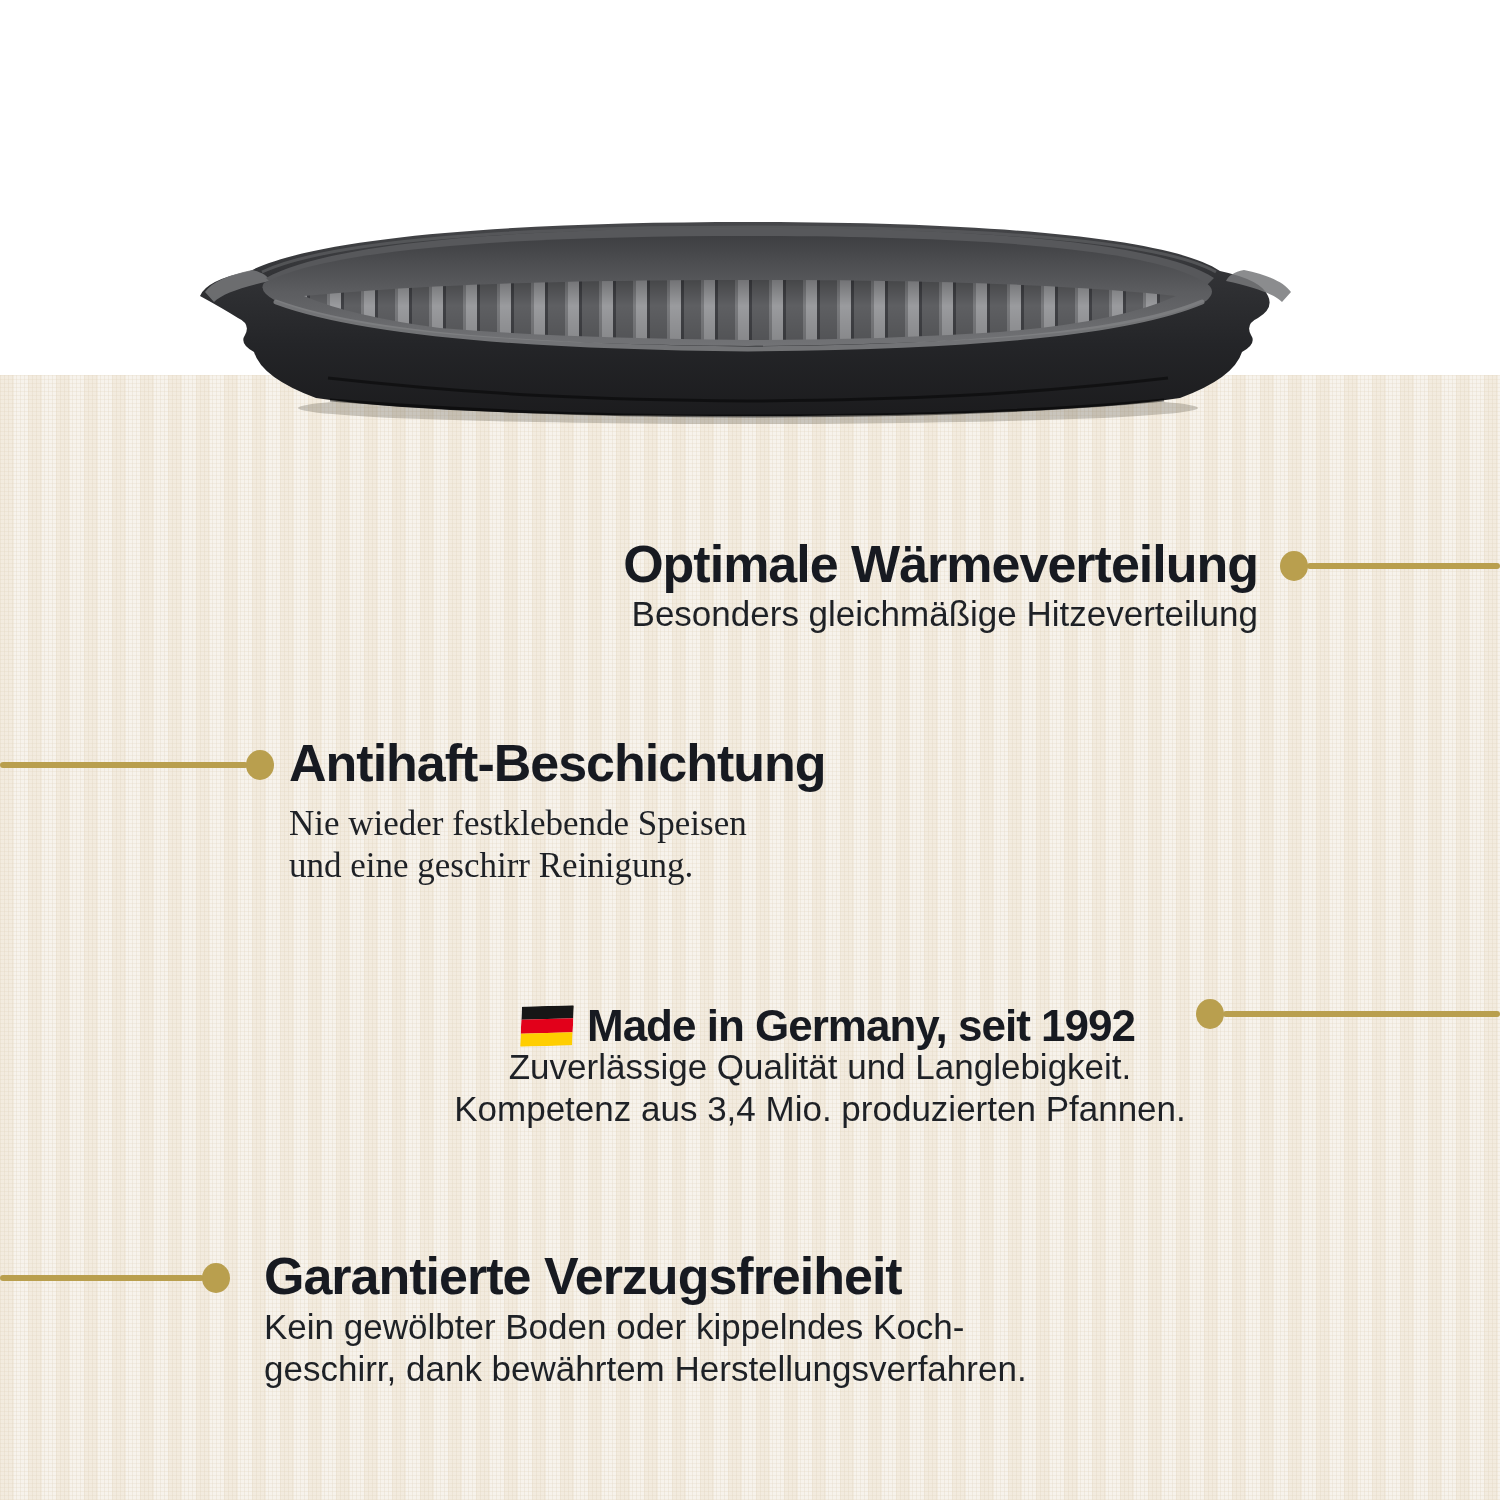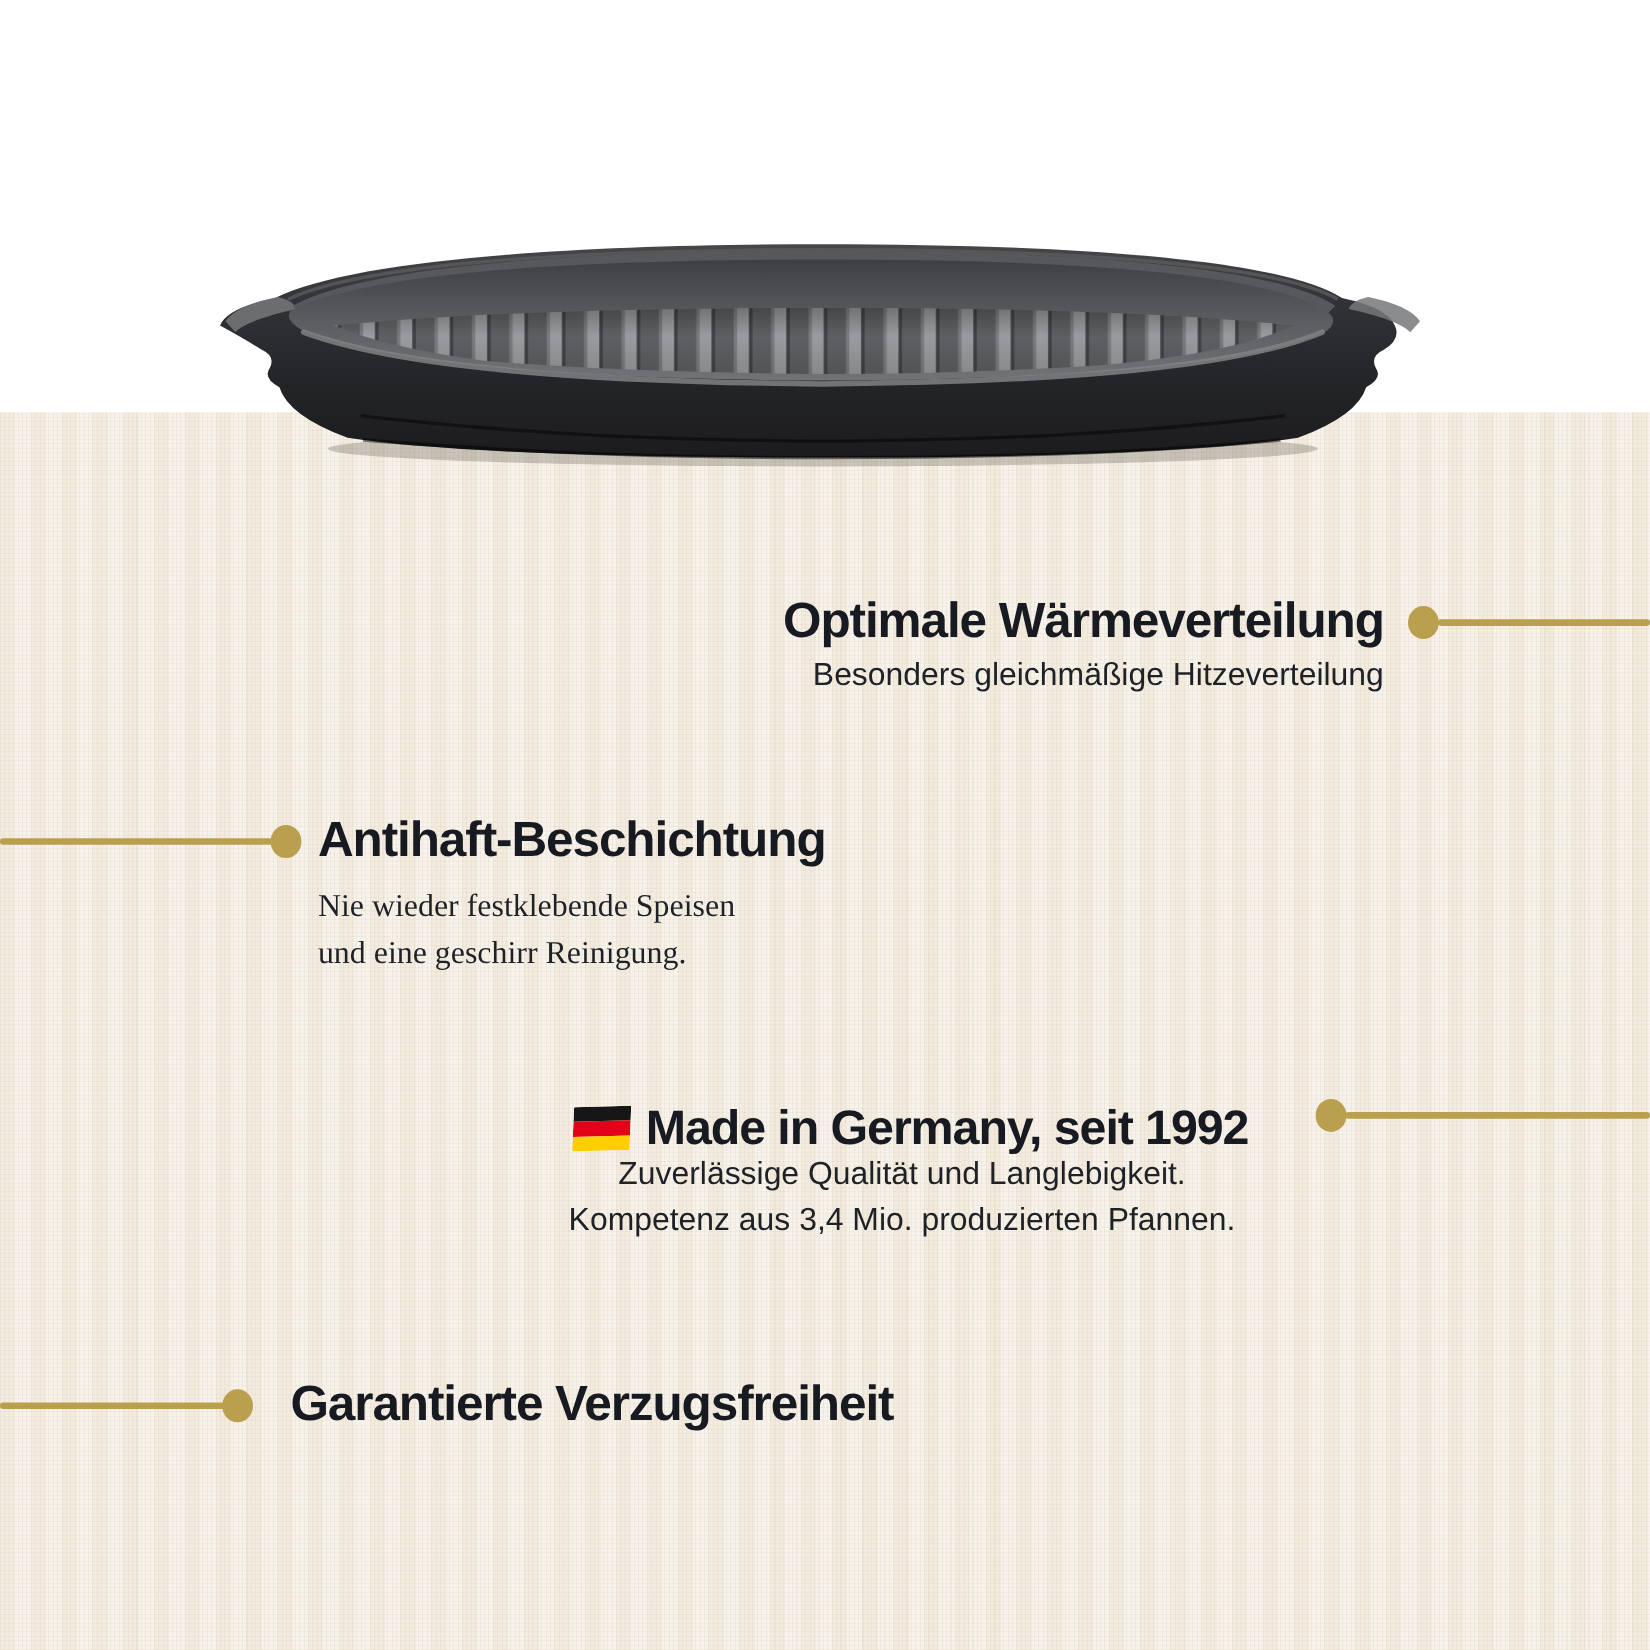--- a/index.html
+++ b/index.html
@@ -14,24 +14,24 @@
     background-color:var(--bg_linen,#f5f0e8);
     background-image:
       repeating-linear-gradient(90deg, rgba(222,209,186,0.28) 0 1px, rgba(255,255,255,0) 1px 4px),
       repeating-linear-gradient(0deg,  rgba(222,209,186,0.24) 0 1px, rgba(255,255,255,0) 1px 4px),
       repeating-linear-gradient(90deg, rgba(238,226,206,0.35) 0 14px, rgba(255,255,255,0.18) 14px 28px);
     z-index:1;
   }
   .pan-svg{position:absolute;left:0;top:0;z-index:2;}
   .callout{position:absolute;z-index:3;}
   .callout-title{
-    font-weight:bold;font-size:45px;line-height:52px;
+    font-weight:bold;font-size:52px;line-height:52px;
     color:var(--ink,#171a21);letter-spacing:-1px;white-space:nowrap;
   }
-  .callout-body{font-size:29px;line-height:42px;color:var(--body_ink,#1e2126);}
+  .callout-body{font-size:35px;line-height:42px;color:var(--body_ink,#1e2126);}
   .callout-body div{white-space:nowrap;}
   .lead-line{
     position:absolute;height:6px;border-radius:3px;
     background:var(--accent,#b99f4e);z-index:3;
   }
   .lead-dot{
     position:absolute;width:28px;height:30px;border-radius:50%;
     background:var(--accent,#b99f4e);z-index:3;
   }
   .align-right{text-align:right;}
@@ -174,13 +174,17 @@
   <div class="callout-body">
     <div>Zuverlässige Qualität und Langlebigkeit.</div>
     <div>Kompetenz aus 3,4 Mio. produzierten Pfannen.</div>
   </div>
 </div>
 
 <div class="lead-line" style="left:0px;top:1275px;width:204px;"></div>
 <div class="lead-dot" style="left:202px;top:1263px;"></div>
 <div class="callout" style="left:264px;top:1250px;">
   <div class="callout-title">Garantierte Verzugsfreiheit</div>
+  <div class="callout-body" style="margin-top:4px;">
+    <div>Kein gewölbter Boden oder kippelndes Koch-</div>
+    <div>geschirr, dank bewährtem Herstellungsverfahren.</div>
+  </div>
 </div>
 
 </body></html>

